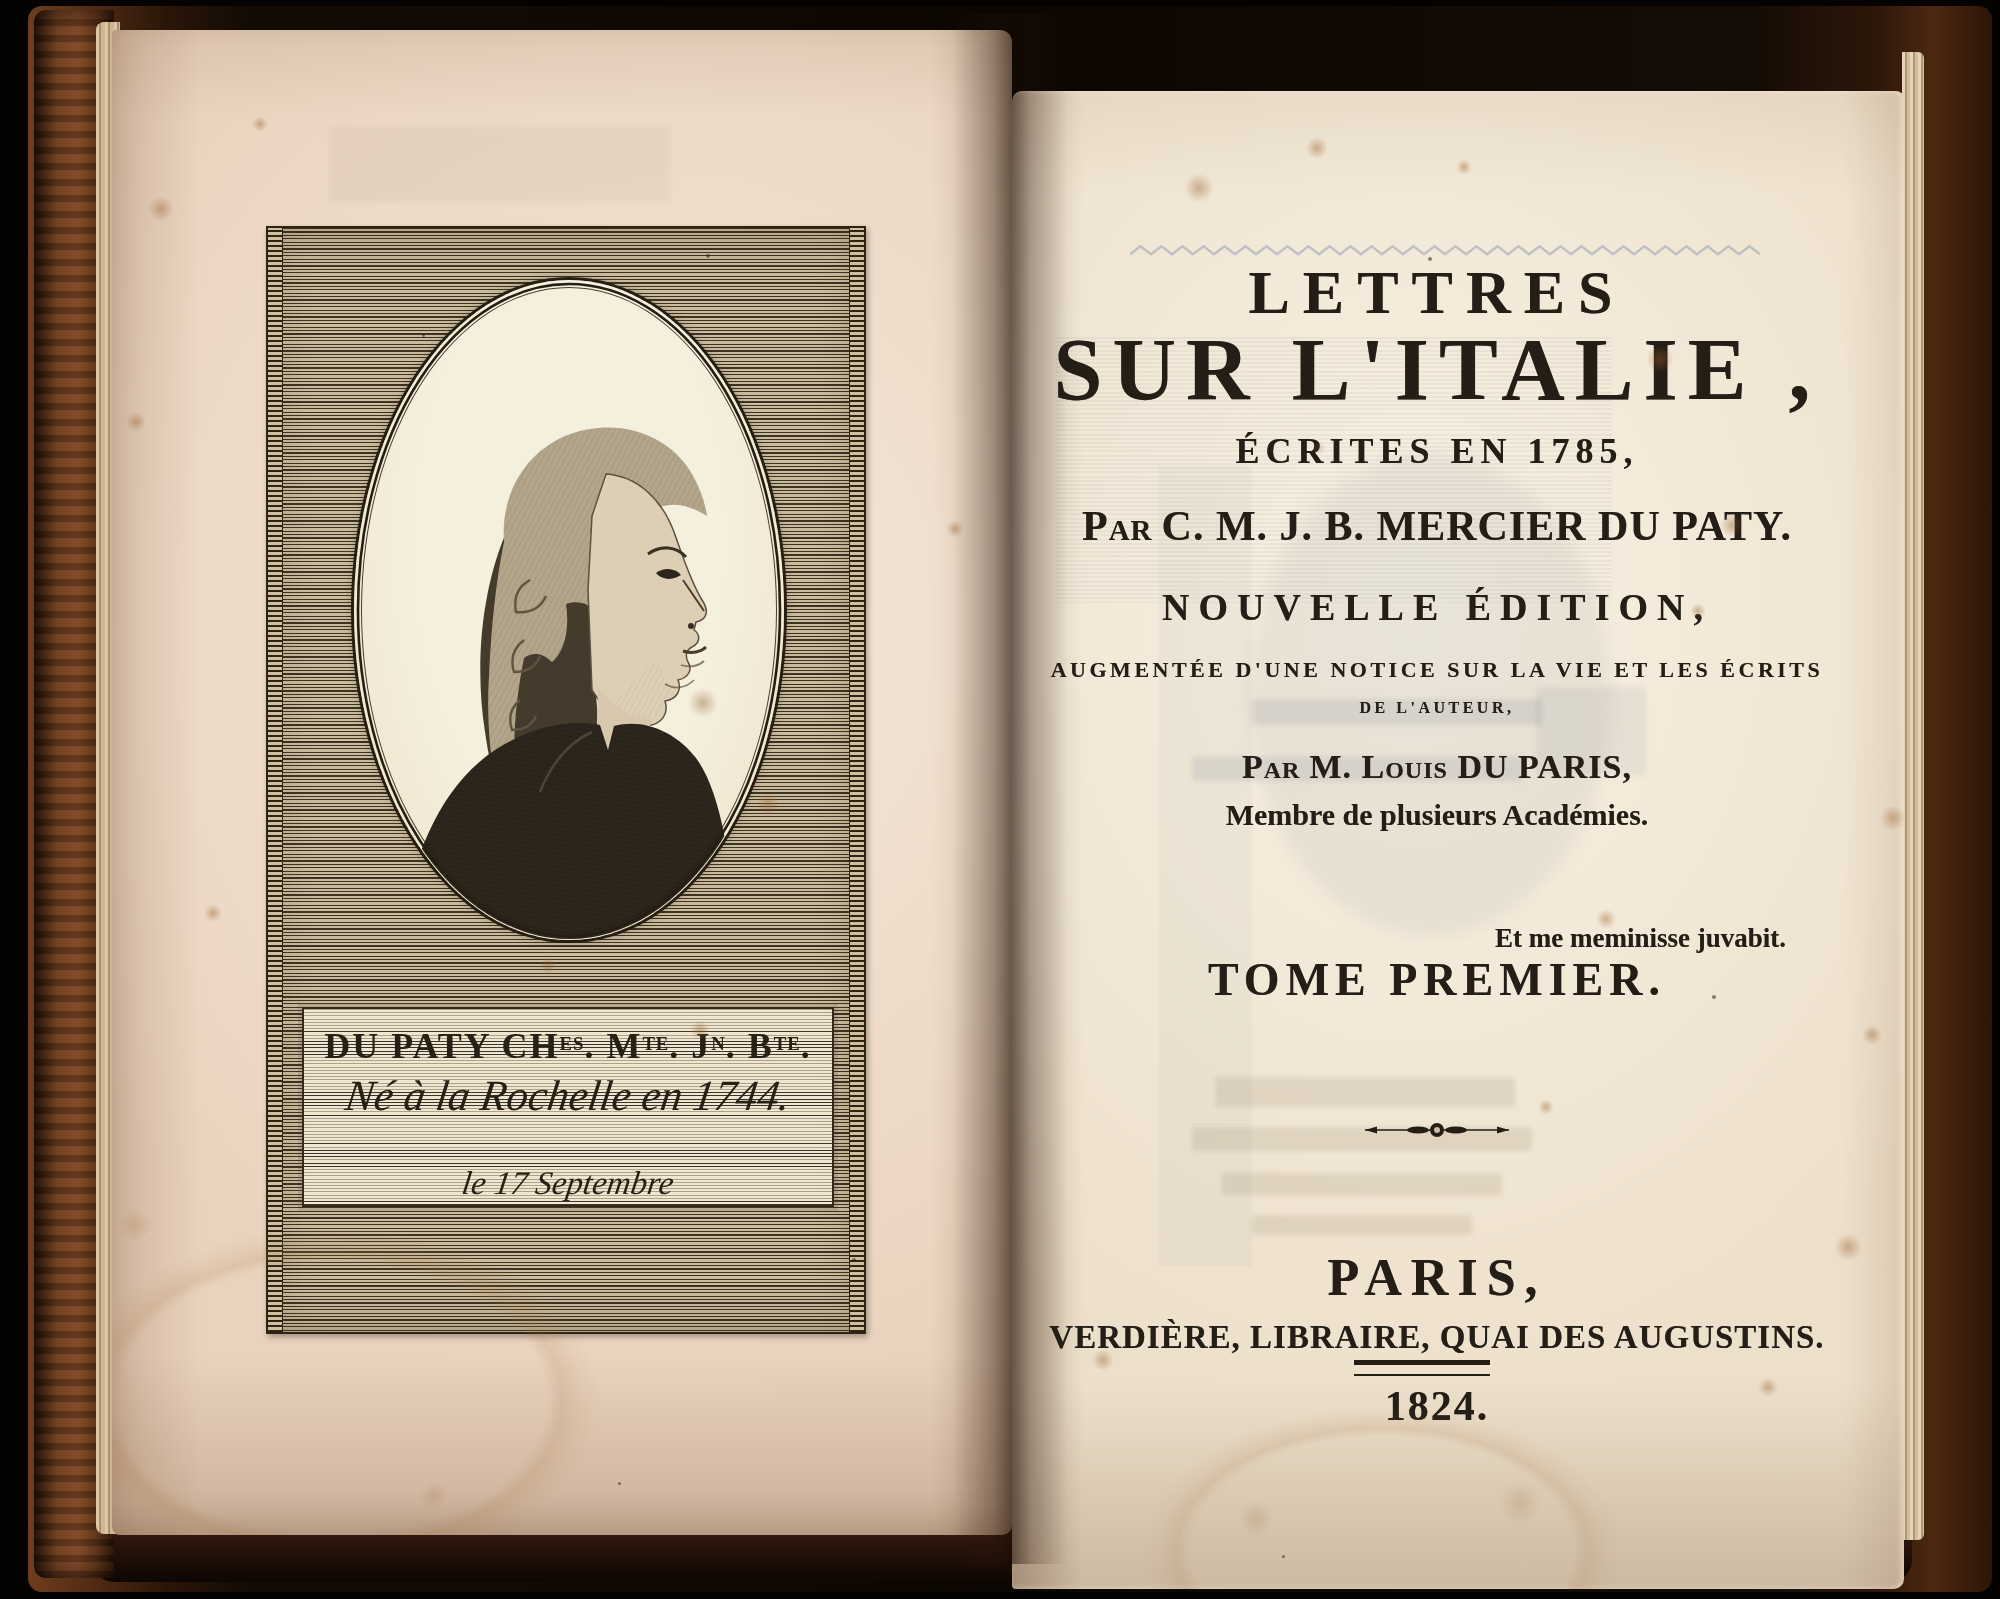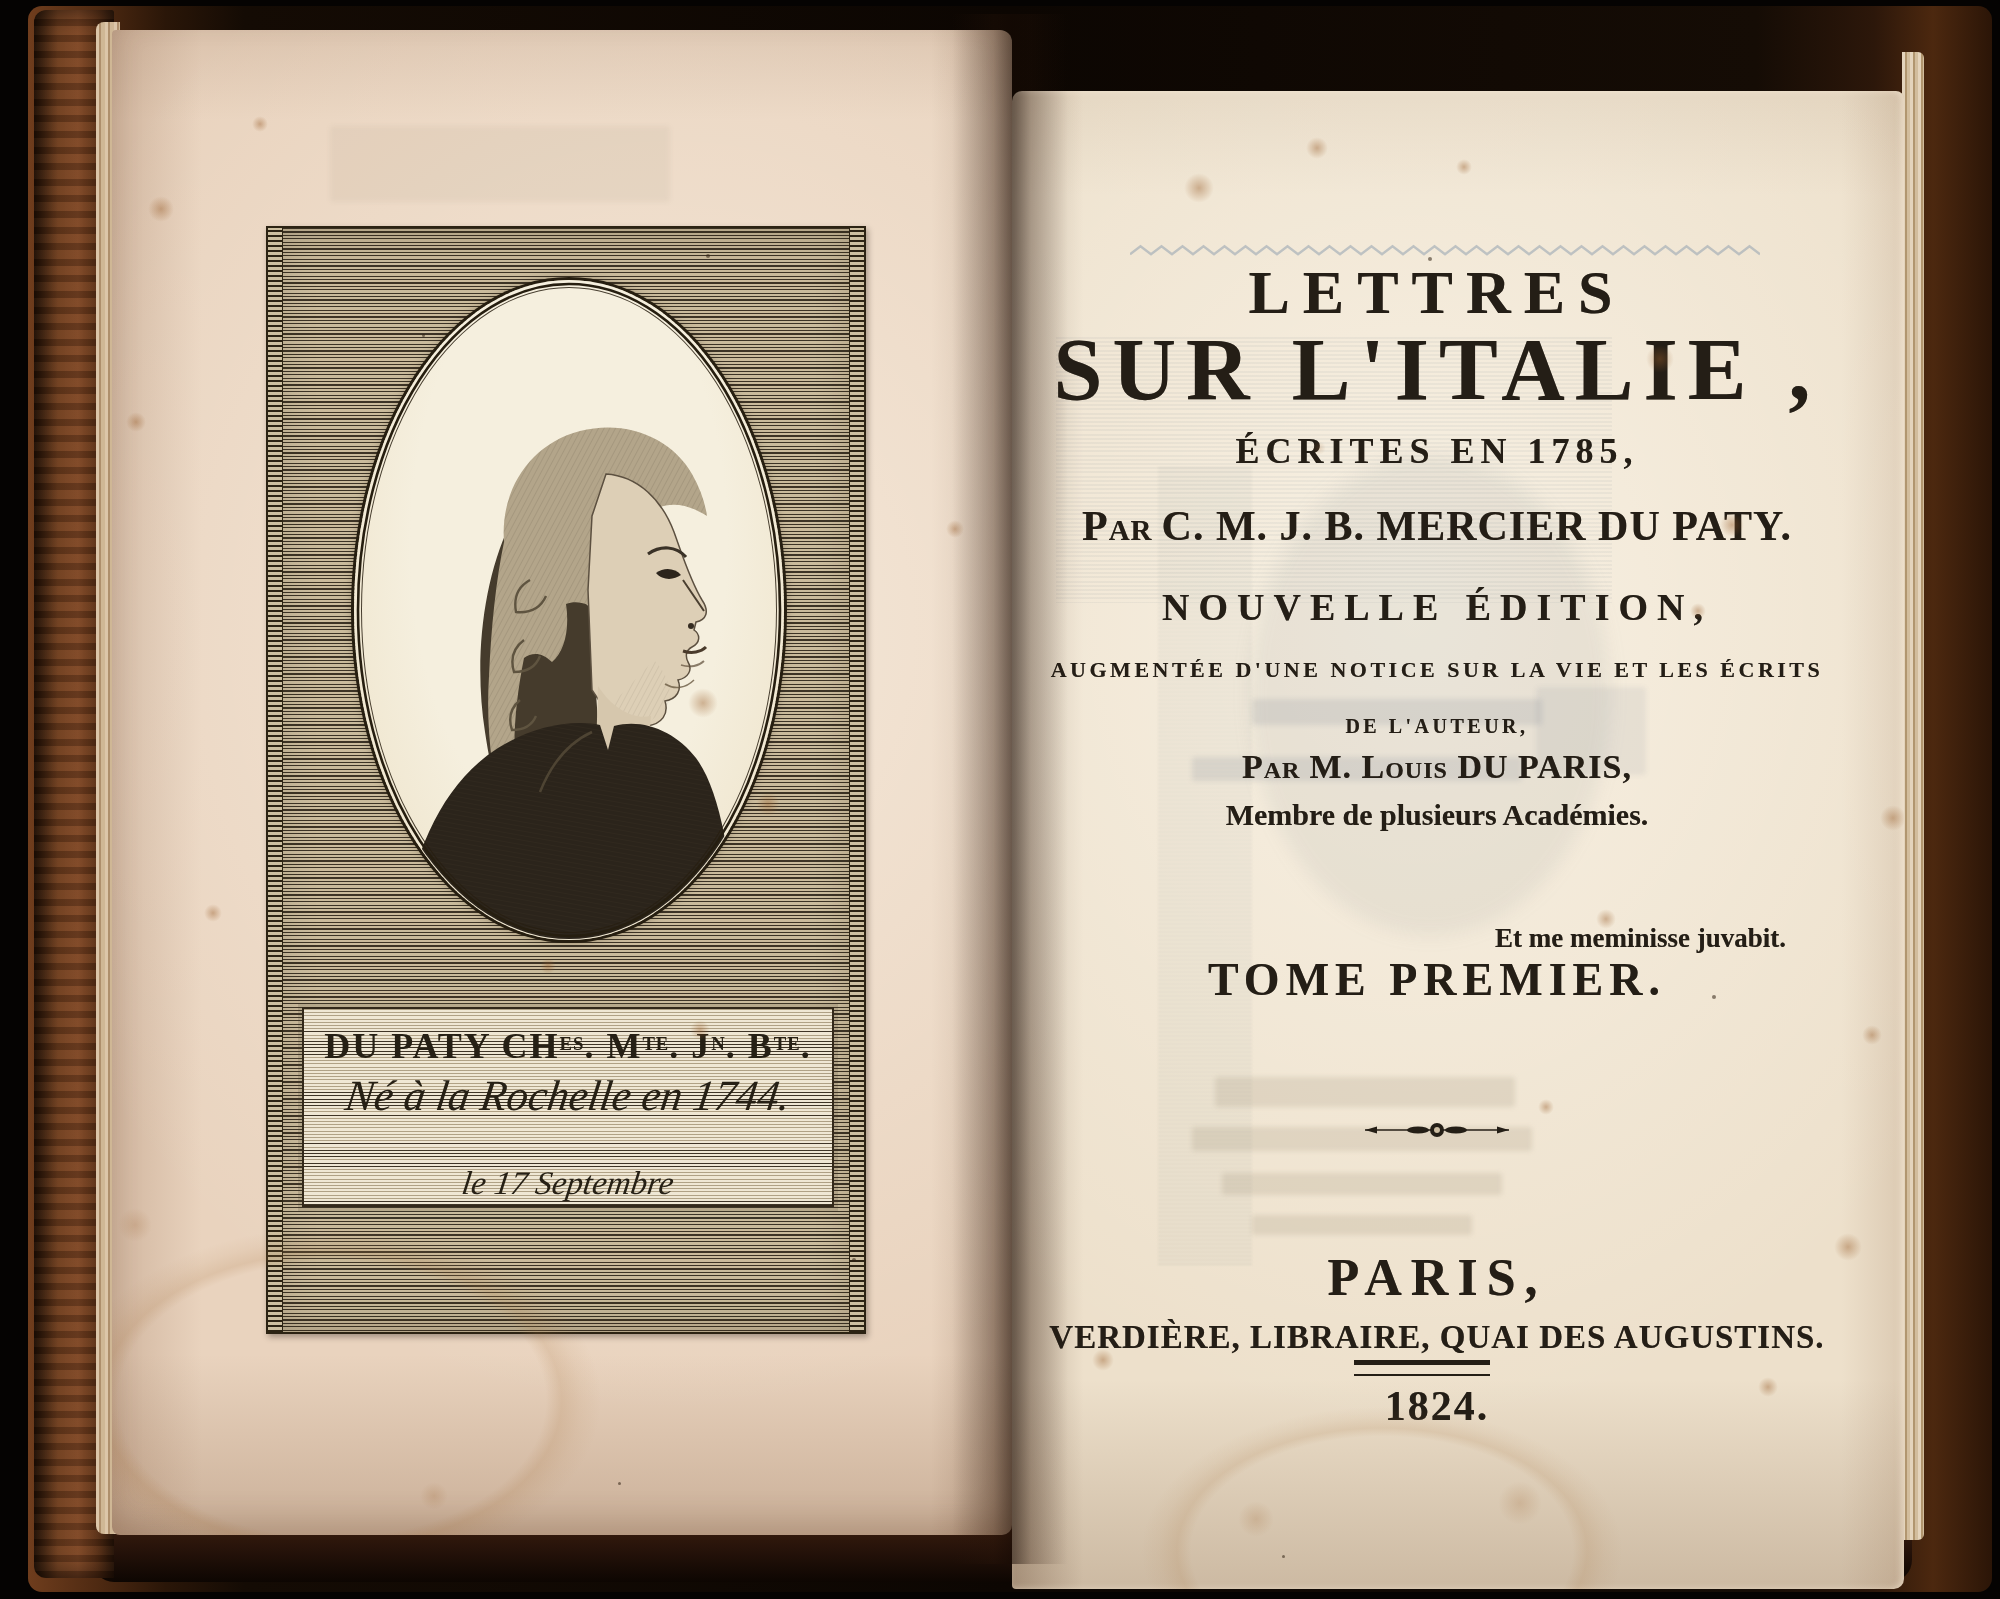--- a/index.html
+++ b/index.html
@@ -70,21 +70,21 @@
 
   
   .line{position:absolute;left:0;width:850px;text-align:center;white-space:nowrap;color:#241e16;
         text-shadow:0 0 .6px rgba(36,30,22,.55);}
   .t-lettres{top:166px;font-size:62px;font-weight:700;letter-spacing:13px;}
   .t-italie{top:228px;font-size:88px;font-weight:700;letter-spacing:10px;}
   .t-ecrites{top:339px;font-size:36px;font-weight:700;letter-spacing:6px;}
   .t-author{top:411px;font-size:42px;font-weight:700;letter-spacing:1px;}
   .t-edition{top:494px;font-size:38px;font-weight:700;letter-spacing:9px;}
   .t-notice1{top:566px;font-size:22px;font-weight:700;letter-spacing:3.5px;}
-  .t-notice2{top:624px;font-size:20px;font-weight:700;letter-spacing:3.5px;}
+  .t-notice2{top:608px;font-size:16px;font-weight:700;letter-spacing:3.5px;}
   .t-editor{top:657px;font-size:34px;font-weight:700;letter-spacing:1px;}
   .t-membre{top:707px;font-size:30px;font-weight:600;}
   .t-epigraph{top:832px;font-size:27px;font-weight:600;width:774px;text-align:right;}
   .t-tome{top:862px;font-size:46px;font-weight:700;letter-spacing:6px;}
   .t-paris{top:1157px;font-size:52px;font-weight:700;letter-spacing:9px;}
   .t-publisher{top:1228px;font-size:33px;font-weight:700;letter-spacing:1px;}
   .t-year{top:1291px;font-size:42px;font-weight:700;letter-spacing:2px;}
   .sc{font-variant:small-caps;margin-right:9px;}
   .sc2{font-variant:small-caps;font-family:Liberation Serif, serif;}
   .ornament{position:absolute;top:1028px;left:350px;width:150px;height:22px;}

